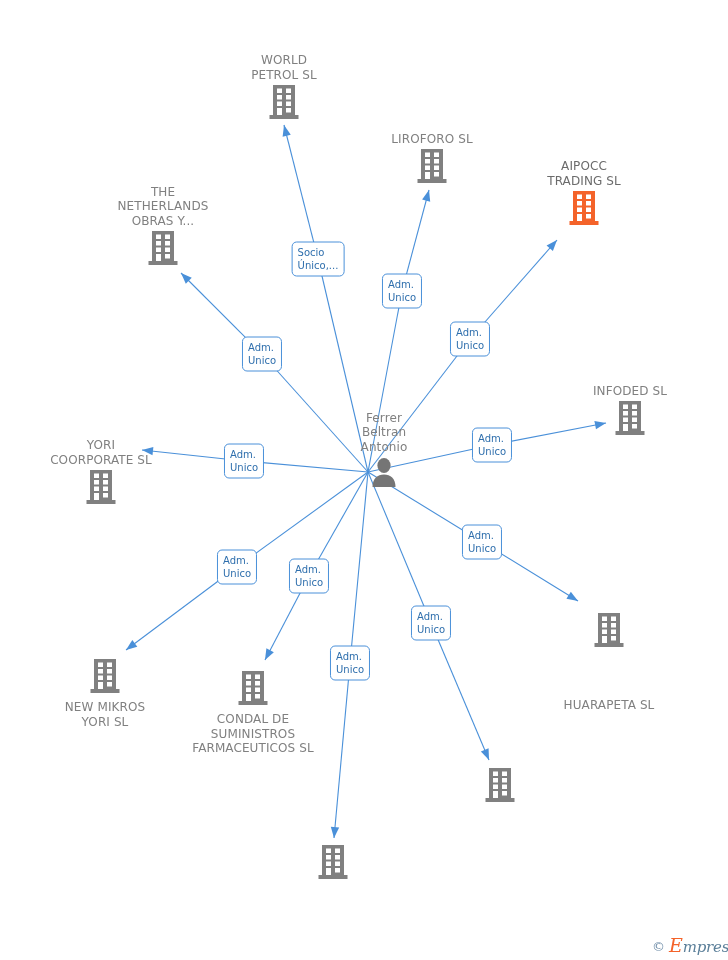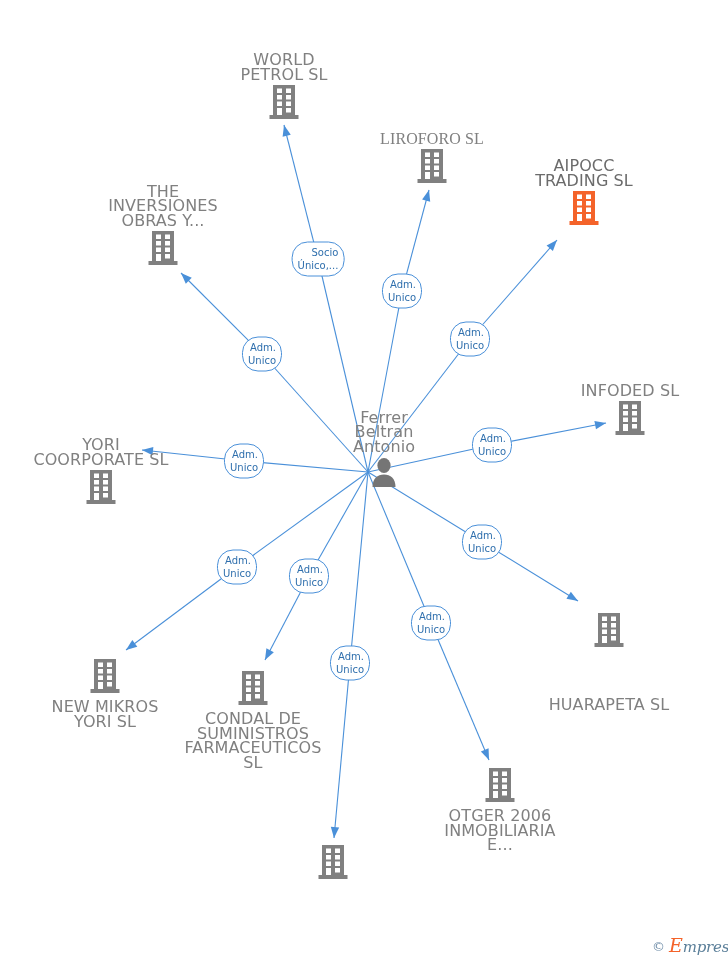--- a/index.html
+++ b/index.html
@@ -30,46 +30,46 @@
   .node {
     position: absolute;
     width: 160px;
     margin-left: -80px;
     text-align: center;
     display: flex;
     flex-direction: column;
     align-items: center;
   }
   .node .label {
-    font-size: 16px;
+    font-size: 12px;
     line-height: 14.5px;
     color: #808080;
     letter-spacing: 0.1px;
     white-space: pre-line;
   }
   .node.highlight .label {
     color: #6b6b6b;
     font-weight: normal;
   }
   .node .icon {
     display: block;
   }
   .node.label-top .label { margin-bottom: 3px; }
   .node.label-bottom .label { margin-top: 3px; }
 
   .edge-label {
     position: absolute;
     box-sizing: border-box;
     background: #ffffff;
     border: 1px solid #4a90d9;
-    border-radius: 16px;
+    border-radius: 5px;
     color: #2f6fad;
     font-size: 10px;
     line-height: 13px;
-    text-align: right;
+    text-align: left;
     padding: 3px 5px 4px 5px;
     white-space: pre-line;
     transform: translate(-50%, -50%);
   }
   .watermark {
     position: absolute;
     display: flex;
     align-items: center;
     gap: 4px;
   }
@@ -151,21 +151,21 @@
             <rect x="8" y="3.5" width="5" height="4.5" fill="#ffffff"></rect>
             <rect x="17" y="3.5" width="5" height="4.5" fill="#ffffff"></rect>
             <rect x="8" y="10" width="5" height="4.5" fill="#ffffff"></rect>
             <rect x="17" y="10" width="5" height="4.5" fill="#ffffff"></rect>
             <rect x="8" y="16.5" width="5" height="4.5" fill="#ffffff"></rect>
             <rect x="17" y="16.5" width="5" height="4.5" fill="#ffffff"></rect>
             <rect x="8" y="23" width="5" height="7" fill="#ffffff"></rect>
             <rect x="17" y="23" width="5" height="4.5" fill="#ffffff"></rect>
           </svg></div>
       </div>
-      <div class="node label-top" style="left: 432px; top: 131.5px; font-family: Liberation Serif, serif;">
+      <div class="node label-top" style="left: 432px; top: 131.5px;">
         <div class="label">LIROFORO SL</div>
         <div class="icon"><svg width="30" height="34" viewBox="0 0 30 34">
             <rect x="4" y="0" width="22" height="30" fill="#808080"></rect>
             <rect x="0.5" y="30" width="29" height="4" fill="#808080"></rect>
             <rect x="8" y="3.5" width="5" height="4.5" fill="#ffffff"></rect>
             <rect x="17" y="3.5" width="5" height="4.5" fill="#ffffff"></rect>
             <rect x="8" y="10" width="5" height="4.5" fill="#ffffff"></rect>
             <rect x="17" y="10" width="5" height="4.5" fill="#ffffff"></rect>
             <rect x="8" y="16.5" width="5" height="4.5" fill="#ffffff"></rect>
             <rect x="17" y="16.5" width="5" height="4.5" fill="#ffffff"></rect>
@@ -184,21 +184,21 @@
             <rect x="8" y="10" width="5" height="4.5" fill="#ffffff"></rect>
             <rect x="17" y="10" width="5" height="4.5" fill="#ffffff"></rect>
             <rect x="8" y="16.5" width="5" height="4.5" fill="#ffffff"></rect>
             <rect x="17" y="16.5" width="5" height="4.5" fill="#ffffff"></rect>
             <rect x="8" y="23" width="5" height="7" fill="#ffffff"></rect>
             <rect x="17" y="23" width="5" height="4.5" fill="#ffffff"></rect>
           </svg></div>
       </div>
       <div class="node label-top" style="left: 163px; top: 184.5px;">
         <div class="label">THE
-INVERSIONES
+NETHERLANDS
 OBRAS Y...</div>
         <div class="icon"><svg width="30" height="34" viewBox="0 0 30 34">
             <rect x="4" y="0" width="22" height="30" fill="#808080"></rect>
             <rect x="0.5" y="30" width="29" height="4" fill="#808080"></rect>
             <rect x="8" y="3.5" width="5" height="4.5" fill="#ffffff"></rect>
             <rect x="17" y="3.5" width="5" height="4.5" fill="#ffffff"></rect>
             <rect x="8" y="10" width="5" height="4.5" fill="#ffffff"></rect>
             <rect x="17" y="10" width="5" height="4.5" fill="#ffffff"></rect>
             <rect x="8" y="16.5" width="5" height="4.5" fill="#ffffff"></rect>
             <rect x="17" y="16.5" width="5" height="4.5" fill="#ffffff"></rect>
@@ -305,23 +305,20 @@
             <rect x="0.5" y="30" width="29" height="4" fill="#808080"></rect>
             <rect x="8" y="3.5" width="5" height="4.5" fill="#ffffff"></rect>
             <rect x="17" y="3.5" width="5" height="4.5" fill="#ffffff"></rect>
             <rect x="8" y="10" width="5" height="4.5" fill="#ffffff"></rect>
             <rect x="17" y="10" width="5" height="4.5" fill="#ffffff"></rect>
             <rect x="8" y="16.5" width="5" height="4.5" fill="#ffffff"></rect>
             <rect x="17" y="16.5" width="5" height="4.5" fill="#ffffff"></rect>
             <rect x="8" y="23" width="5" height="7" fill="#ffffff"></rect>
             <rect x="17" y="23" width="5" height="4.5" fill="#ffffff"></rect>
           </svg></div>
-        <div class="label">OTGER 2006
-INMOBILIARIA
-E...</div>
       </div>
     </div>
   <div id="edge-labels-layer">
       <div class="edge-label" style="left: 318px; top: 259px;">Socio
 Único,...</div>
       <div class="edge-label" style="left: 402px; top: 291px;">Adm.
 Unico</div>
       <div class="edge-label" style="left: 470px; top: 339px;">Adm.
 Unico</div>
       <div class="edge-label" style="left: 262px; top: 354px;">Adm.

